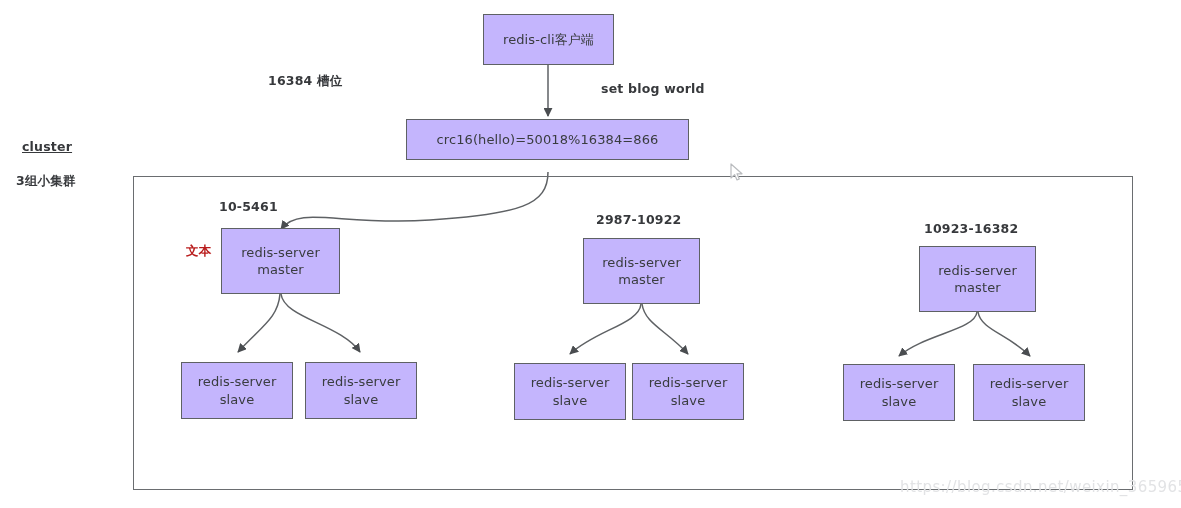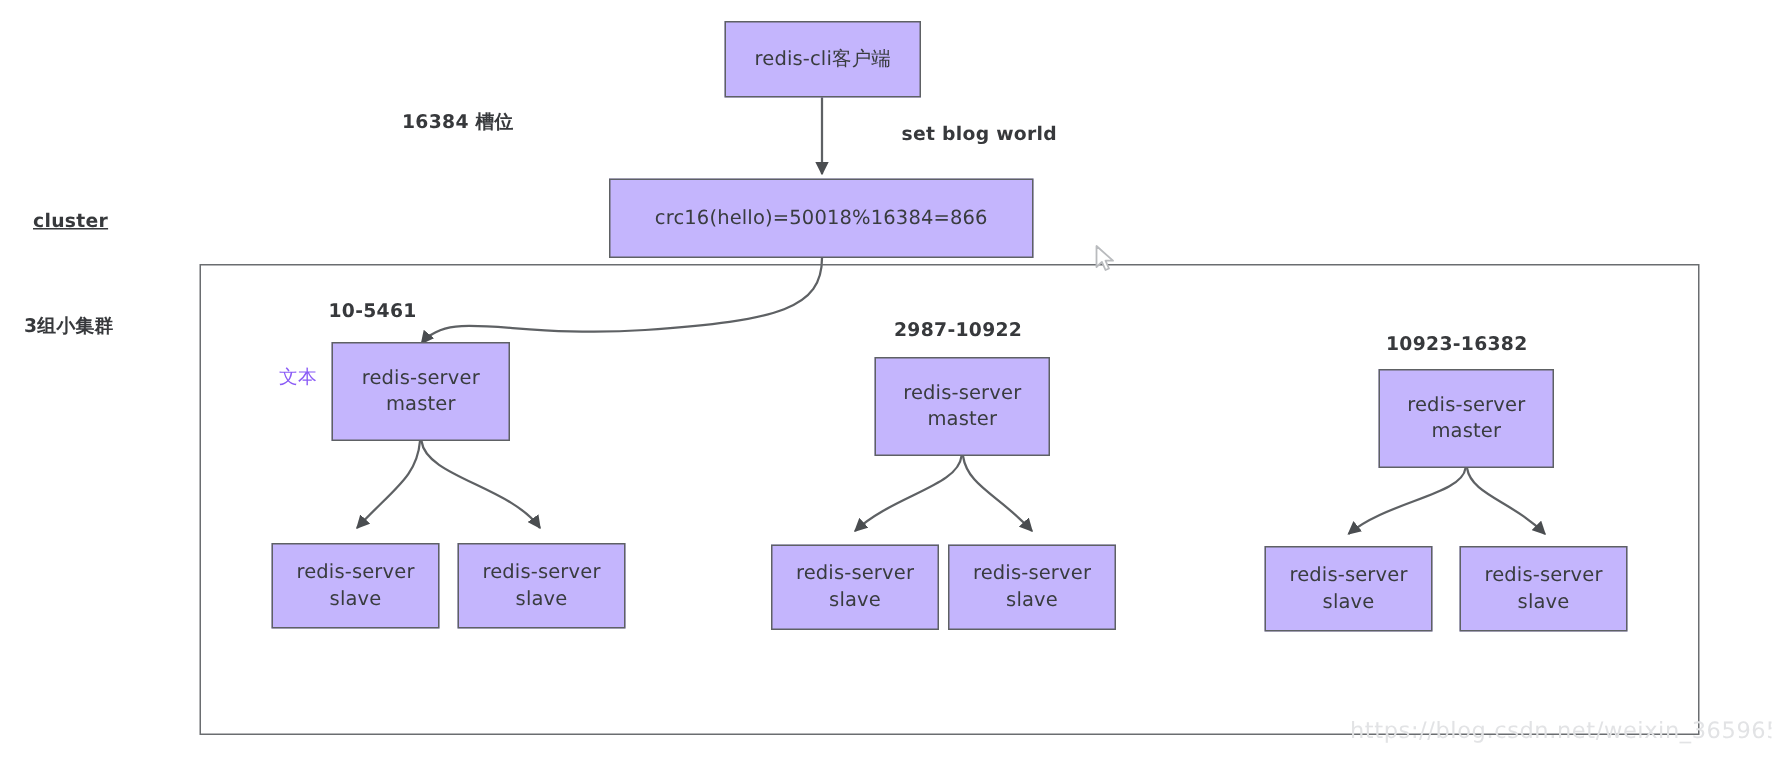--- a/index.html
+++ b/index.html
@@ -58,22 +58,22 @@
     position: absolute;
     font-size: 12.5px;
     font-weight: 700;
     color: #37393c;
     letter-spacing: .2px;
     white-space: pre-line;
     line-height: 1.35;
   }
 
   .lbl.muted {
-    color: #8b5cf6;
-    font-weight: 400;
+    color: #b91c1c;
+    font-weight: 700;
   }
 
   .watermark {
     position: absolute;
     font-size: 15px;
     color: #e2e3e5;
     letter-spacing: .4px;
     white-space: nowrap;
     font-family: "DejaVu Sans", "Liberation Sans", sans-serif;
   }
@@ -108,36 +108,36 @@
     <path d="M 977 312 C 975 330, 925 334, 899 356" stroke="#5e6164" stroke-width="1.5" fill="none" marker-end="url(#arrow)"></path>
     <path d="M 978 312 C 981 330, 1008 334, 1030 356" stroke="#5e6164" stroke-width="1.5" fill="none" marker-end="url(#arrow)"></path>
   </svg>
 
   <div class="container-box" style="left:133px; top:176px; width:1000px; height:314px;"></div>
 
   <div class="lbl" style="left:268px; top:73px;">16384 槽位</div>
 
   <div class="lbl" style="left:16px; top:122px; text-align:left;">
     <span style="display:block; padding-left:6px;text-decoration:underline;">cluster</span>
-    <span style="display:block;margin-top:36px;">3组小集群</span>
+    <span style="display:block;">3组小集群</span>
   </div>
 
   <div class="lbl muted" style="left:186px; top:243px;">文本</div>
 
   <div class="lbl" style="left:601px; top:81px;">set blog world</div>
 
   <div class="lbl" style="left:219px; top:199px;">10-5461</div>
   <div class="lbl" style="left:596px; top:212px;">2987-10922</div>
   <div class="lbl" style="left:924px; top:221px;">10923-16382</div>
 
   <div class="node" style="left:483px; top:14px; width:131px; height:51px;">
     <span class="l1">redis-cli客户端</span>
   </div>
 
-  <div class="node" style="left:406px; top:119px; width:283px; height:53px;">
+  <div class="node" style="left:406px; top:119px; width:283px; height:41px;">
     <span class="l1">crc16(hello)=50018%16384=866</span>
   </div>
 
   <div class="node" style="left:221px; top:228px; width:119px; height:66px;">
     <span class="l1">redis-server</span>
     <span class="l2">master</span>
   </div>
   <div class="node" style="left:181px; top:362px; width:112px; height:57px;">
     <span class="l1">redis-server</span>
     <span class="l2">slave</span>

